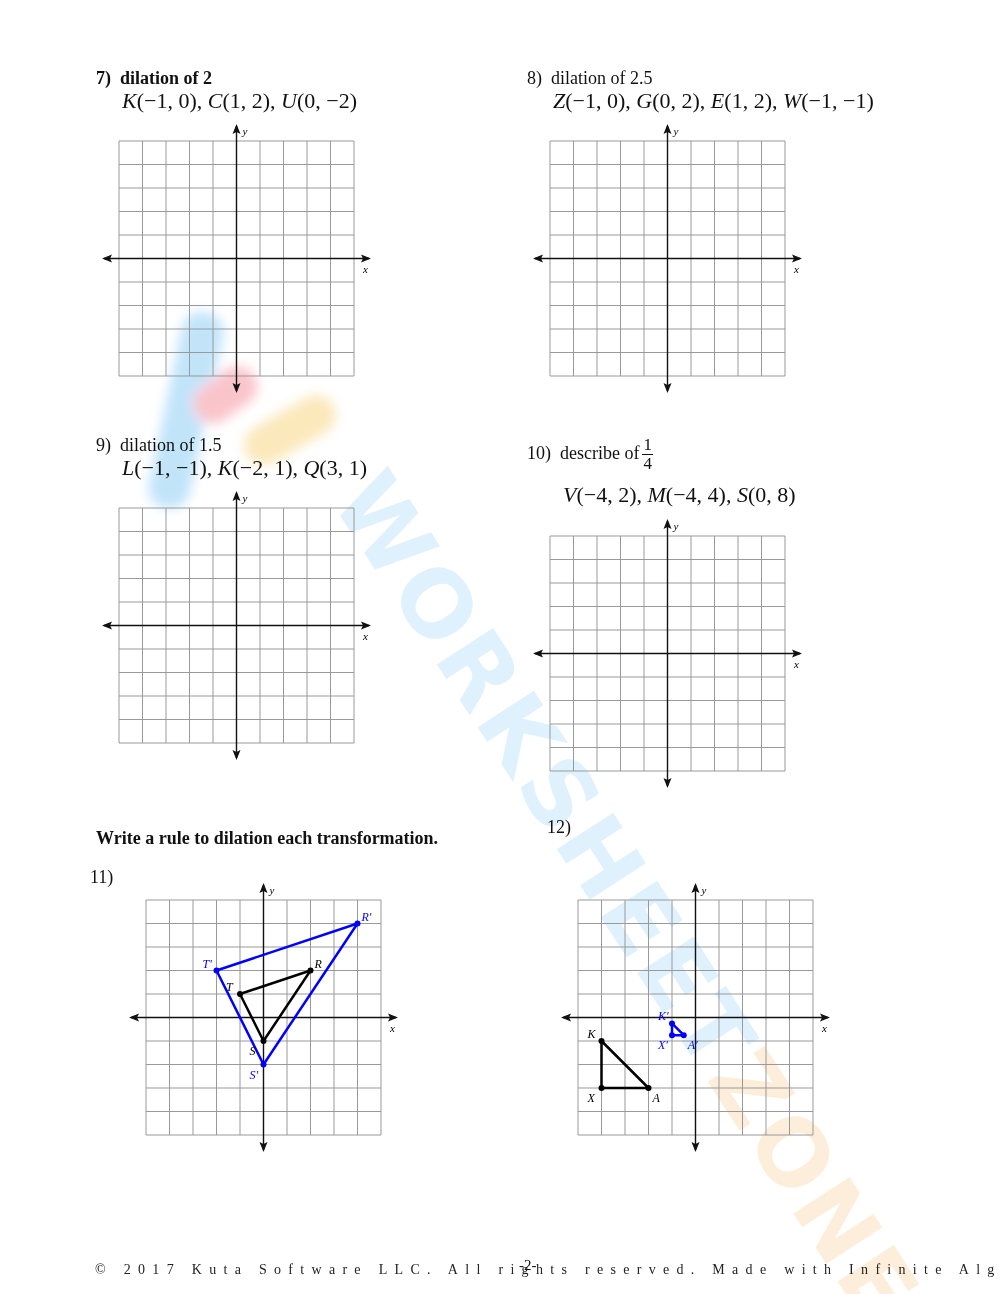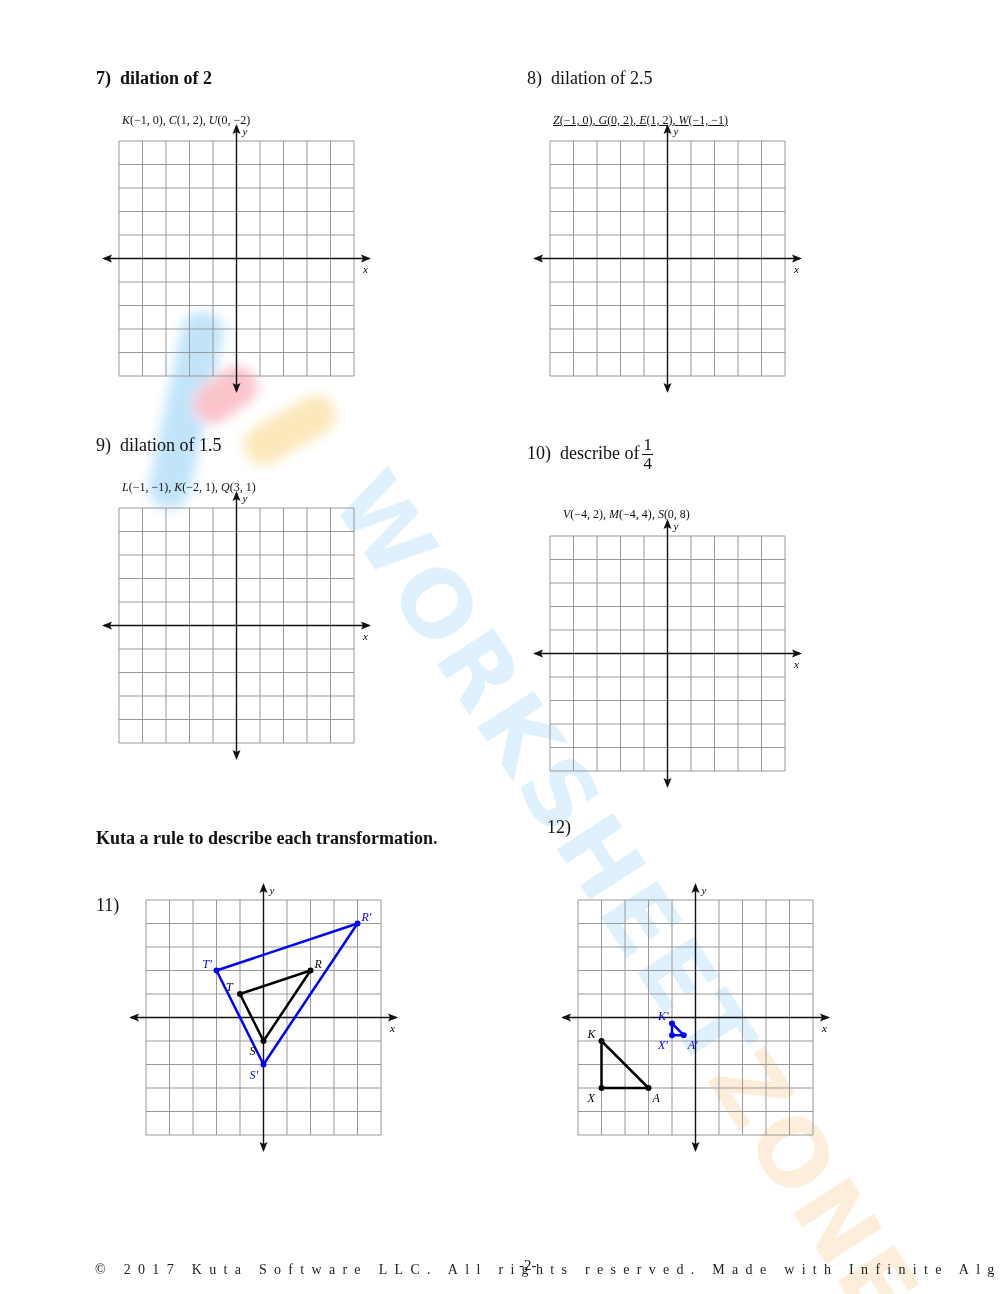--- a/index.html
+++ b/index.html
@@ -1,19 +1,19 @@
 <!DOCTYPE html>
 <html><head>
 <meta charset="utf-8">
 <style>
   html, body { margin: 0; padding: 0; background: #ffffff; }
   body { width: 1000px; height: 1294px; position: relative; overflow: hidden;
          font-family: "Liberation Serif", "DejaVu Serif", serif; color: #111; }
   .problem-label { position: absolute; font-size: 18px; line-height: 20px; white-space: nowrap; }
-  .points-line { position: absolute; font-size: 12px; line-height: 22px; white-space: nowrap; margin-top: 19px; }
+  .points-line { position: absolute; font-size: 22px; line-height: 22px; white-space: nowrap; }
   .points-line i { font-style: italic; }
   .frac { display: inline-block; vertical-align: middle; text-align: center; font-size: 17px; line-height: 18px; margin-left: 3px; }
   .frac .num { display: block; border-bottom: 1px solid #111; padding: 0 1px; }
   .frac .den { display: block; }
   .section-heading { position: absolute; font-weight: bold; font-size: 18px; white-space: nowrap; }
   .grid-svg { position: absolute; overflow: visible; }
   .footer { position: absolute; left: 95px; top: 1262px; font-size: 14px; letter-spacing: 7.3px; white-space: nowrap; color: #222; }
   .page-num { position: absolute; left: 519px; top: 1257px; font-size: 15px; color: #111; }
   .watermark { position: absolute; left: 0; top: 0; width: 1000px; height: 1294px; pointer-events: none; }
 </style>
@@ -77,21 +77,21 @@
       <polygon points="136.5,271 132.5,261 136.5,263 140.5,261" fill="#111111"></polygon>
       <text x="263" y="150.5" font-size="11" font-style="italic" font-family="Liberation Serif, serif">x</text>
       <text x="142.5" y="13" font-size="11" font-style="italic" font-family="Liberation Serif, serif">y</text>
     </g>
   </svg>
 
 <div class="problem-label" style="left:527px; top:68px;">
   <span>8)</span>&nbsp;
   <span>dilation of 2.5</span>
 </div>
-<div class="points-line" style="left:553px; top:90px;text-decoration:underline;">
+<div class="points-line" style="left:553px; top:90px;">
   <i>Z</i><span>(−1, 0)</span>,
   <i>G</i><span>(0, 2)</span>,
   <i>E</i><span>(1, 2)</span>,
   <i>W</i><span>(−1, −1)</span>
 </div>
 <svg class="grid-svg" style="left:531px; top:122px;" width="280" height="275">
     <g>
       <line x1="19" y1="19" x2="19" y2="254" stroke="#999999" stroke-width="1"></line>
       <line x1="19" y1="19" x2="254" y2="19" stroke="#999999" stroke-width="1"></line>
       <line x1="42.5" y1="19" x2="42.5" y2="254" stroke="#999999" stroke-width="1"></line>
@@ -212,23 +212,23 @@
       <line x1="136.5" y1="4" x2="136.5" y2="269" stroke="#111111" stroke-width="1.4"></line>
       <polygon points="2,136.5 12,132.5 10,136.5 12,140.5" fill="#111111"></polygon>
       <polygon points="271,136.5 261,132.5 263,136.5 261,140.5" fill="#111111"></polygon>
       <polygon points="136.5,2 132.5,12 136.5,10 140.5,12" fill="#111111"></polygon>
       <polygon points="136.5,271 132.5,261 136.5,263 140.5,261" fill="#111111"></polygon>
       <text x="263" y="150.5" font-size="11" font-style="italic" font-family="Liberation Serif, serif">x</text>
       <text x="142.5" y="13" font-size="11" font-style="italic" font-family="Liberation Serif, serif">y</text>
     </g>
   </svg>
 
-<div class="section-heading" style="left:96px; top:828px;">Kuta a rule to describe each transformation.</div>
-
-<div class="problem-label" style="left:96px; top:867px;margin-top:28px;">11)</div>
+<div class="section-heading" style="left:96px; top:828px;">Write a rule to dilation each transformation.</div>
+
+<div class="problem-label" style="left:90px; top:867px;">11)</div>
 <svg class="grid-svg" style="left:127px; top:881px;" width="280" height="275">
     <g>
       <line x1="19" y1="19" x2="19" y2="254" stroke="#999999" stroke-width="1"></line>
       <line x1="19" y1="19" x2="254" y2="19" stroke="#999999" stroke-width="1"></line>
       <line x1="42.5" y1="19" x2="42.5" y2="254" stroke="#999999" stroke-width="1"></line>
       <line x1="19" y1="42.5" x2="254" y2="42.5" stroke="#999999" stroke-width="1"></line>
       <line x1="66" y1="19" x2="66" y2="254" stroke="#999999" stroke-width="1"></line>
       <line x1="19" y1="66" x2="254" y2="66" stroke="#999999" stroke-width="1"></line>
       <line x1="89.5" y1="19" x2="89.5" y2="254" stroke="#999999" stroke-width="1"></line>
       <line x1="19" y1="89.5" x2="254" y2="89.5" stroke="#999999" stroke-width="1"></line>

